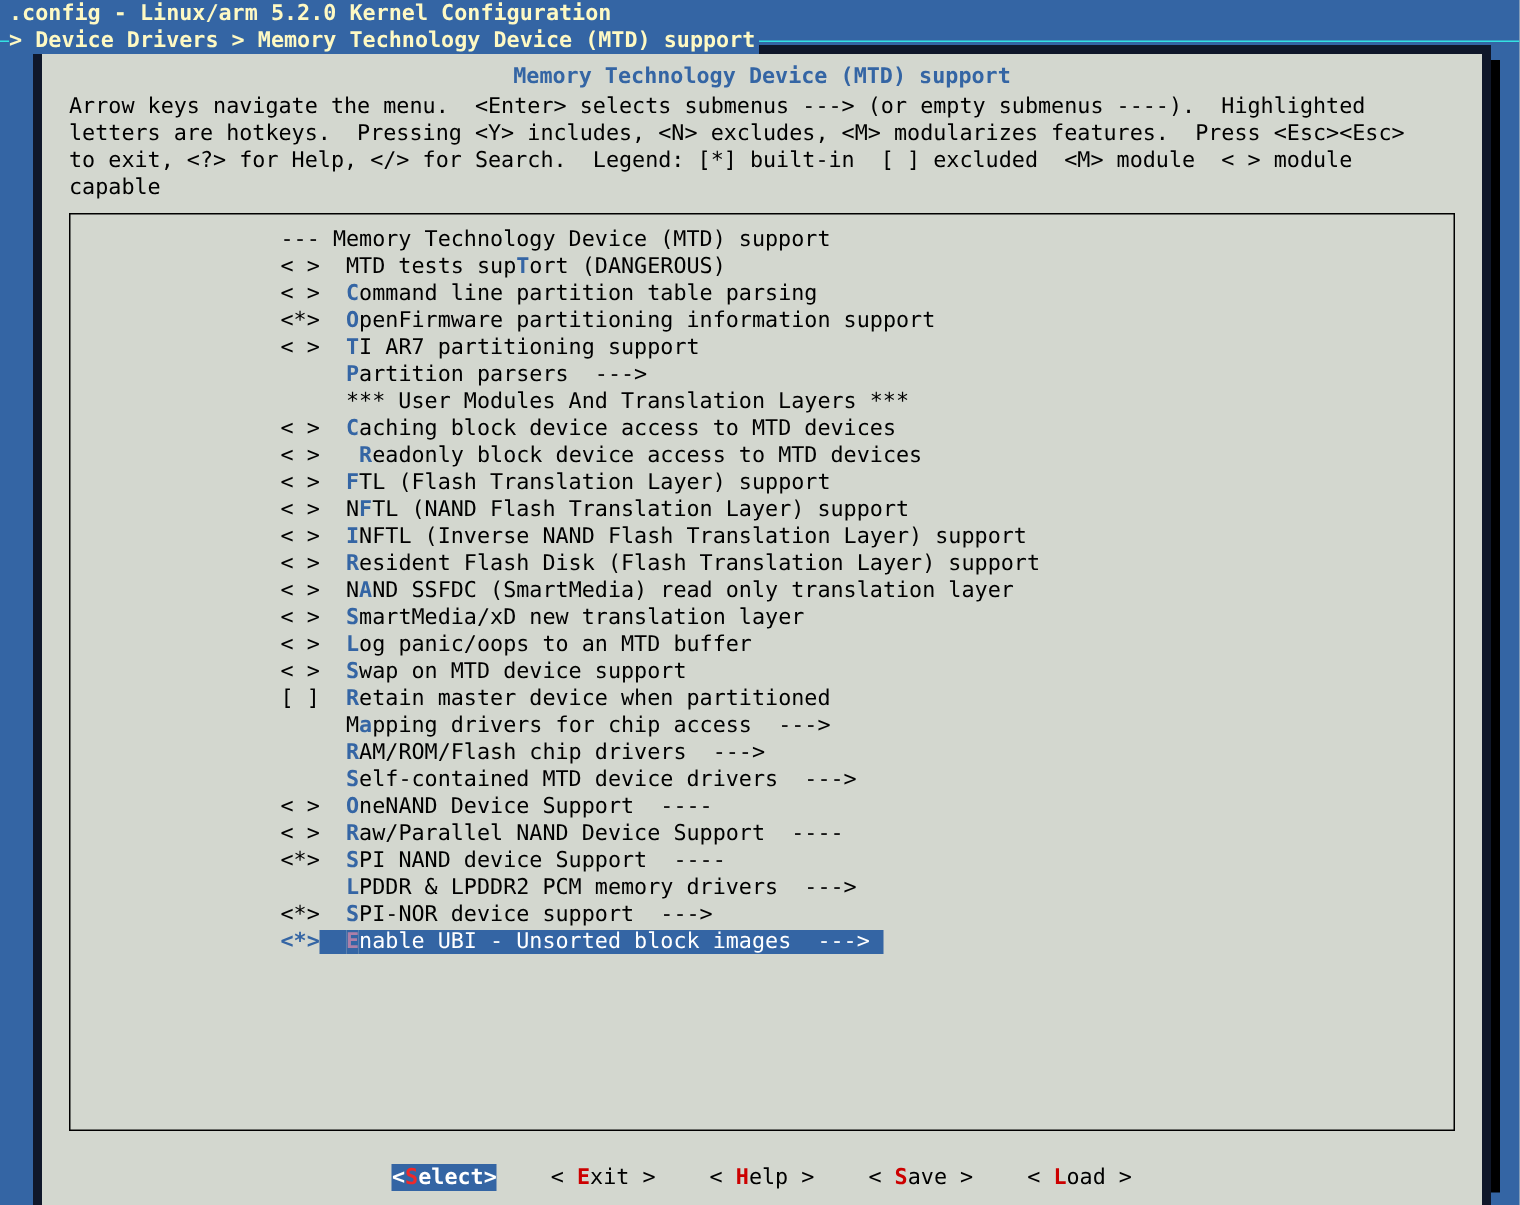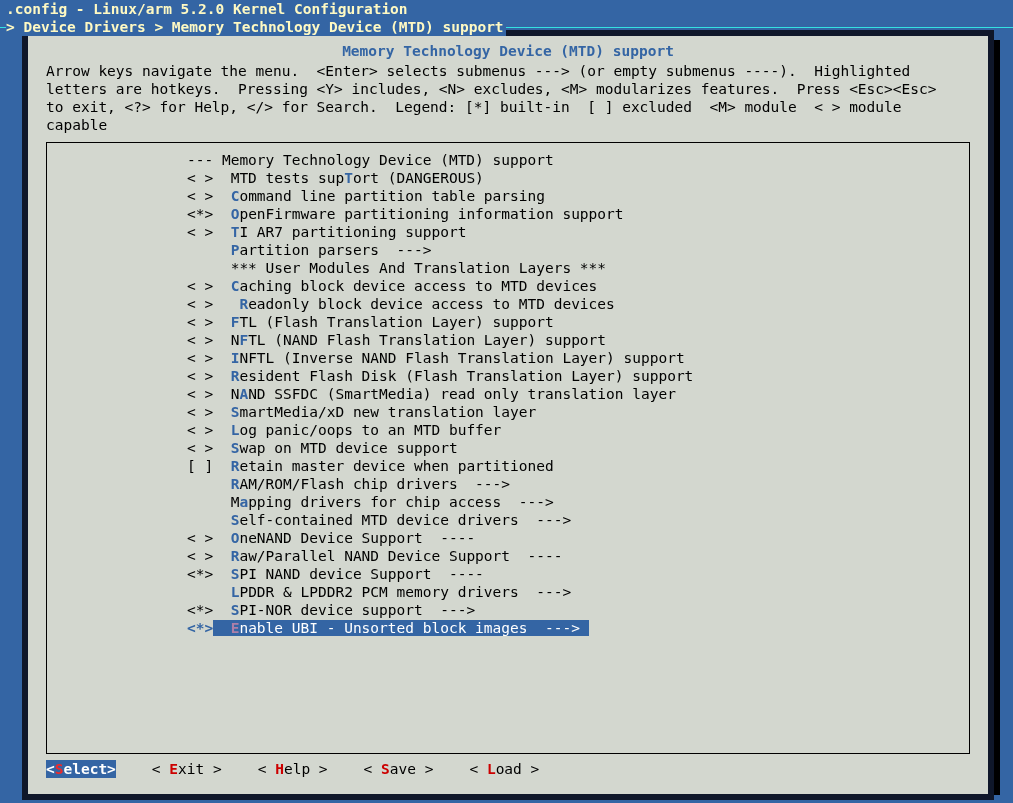--- a/index.html
+++ b/index.html
@@ -62,21 +62,21 @@
     text-align: center;
     color: #3465a4;
     font-weight: bold;
     margin-top: 6px;
   }
   .help-text {
     padding: 2px 18px 8px 18px;
     white-space: pre-wrap;
   }
   .inner-box {
-    margin: 0 18px 0 18px;
+    margin: 0 18px 16px 18px;
     border: 1px solid #000;
     background: #d3d7cf;
     padding: 8px 0 40px 0;
     height: 562px;
   }
   .menu-row {
     white-space: pre;
     padding: 0 0 0 140px;
   }
   .menu-row.selected {
@@ -94,21 +94,21 @@
   }
   .sel-box { display:inline; }
   .hotkey {
     color: #3465a4;
     font-weight: bold;
   }
   .menu-row.selected .hotkey {
     color: #ad7fa8;
   }
   .buttons {
-    text-align: left;
+    text-align: center;
     padding: 6px 0 10px 0;
   }
   .btn {
     display: inline-block;
     margin: 0 18px;
   }
   .btn .hotred { color: #cc0000; font-weight: bold; }
   .btn.selected {
     background: #3465a4;
     color: #fff;
@@ -145,22 +145,22 @@
       <div class="menu-row"><span class="sel-box">&lt; &gt;</span><span class="row-text">   </span><span class="hotkey">R</span><span class="row-text">eadonly block device access to MTD devices</span></div>
       <div class="menu-row"><span class="sel-box">&lt; &gt;</span><span class="row-text">  </span><span class="hotkey">F</span><span class="row-text">TL (Flash Translation Layer) support</span></div>
       <div class="menu-row"><span class="sel-box">&lt; &gt;</span><span class="row-text">  N</span><span class="hotkey">F</span><span class="row-text">TL (NAND Flash Translation Layer) support</span></div>
       <div class="menu-row"><span class="sel-box">&lt; &gt;</span><span class="row-text">  </span><span class="hotkey">I</span><span class="row-text">NFTL (Inverse NAND Flash Translation Layer) support</span></div>
       <div class="menu-row"><span class="sel-box">&lt; &gt;</span><span class="row-text">  </span><span class="hotkey">R</span><span class="row-text">esident Flash Disk (Flash Translation Layer) support</span></div>
       <div class="menu-row"><span class="sel-box">&lt; &gt;</span><span class="row-text">  N</span><span class="hotkey">A</span><span class="row-text">ND SSFDC (SmartMedia) read only translation layer</span></div>
       <div class="menu-row"><span class="sel-box">&lt; &gt;</span><span class="row-text">  </span><span class="hotkey">S</span><span class="row-text">martMedia/xD new translation layer</span></div>
       <div class="menu-row"><span class="sel-box">&lt; &gt;</span><span class="row-text">  </span><span class="hotkey">L</span><span class="row-text">og panic/oops to an MTD buffer</span></div>
       <div class="menu-row"><span class="sel-box">&lt; &gt;</span><span class="row-text">  </span><span class="hotkey">S</span><span class="row-text">wap on MTD device support</span></div>
       <div class="menu-row"><span class="sel-box">[ ]</span><span class="row-text">  </span><span class="hotkey">R</span><span class="row-text">etain master device when partitioned</span></div>
+      <div class="menu-row"><span class="sel-box">   </span><span class="row-text">  M</span><span class="hotkey">a</span><span class="row-text">pping drivers for chip access  ---&gt;</span></div>
       <div class="menu-row"><span class="sel-box">   </span><span class="row-text">  </span><span class="hotkey">R</span><span class="row-text">AM/ROM/Flash chip drivers  ---&gt;</span></div>
-      <div class="menu-row"><span class="sel-box">   </span><span class="row-text">  M</span><span class="hotkey">a</span><span class="row-text">pping drivers for chip access  ---&gt;</span></div>
       <div class="menu-row"><span class="sel-box">   </span><span class="row-text">  </span><span class="hotkey">S</span><span class="row-text">elf-contained MTD device drivers  ---&gt;</span></div>
       <div class="menu-row"><span class="sel-box">&lt; &gt;</span><span class="row-text">  </span><span class="hotkey">O</span><span class="row-text">neNAND Device Support  ----</span></div>
       <div class="menu-row"><span class="sel-box">&lt; &gt;</span><span class="row-text">  </span><span class="hotkey">R</span><span class="row-text">aw/Parallel NAND Device Support  ----</span></div>
       <div class="menu-row"><span class="sel-box">&lt;*&gt;</span><span class="row-text">  </span><span class="hotkey">S</span><span class="row-text">PI NAND device Support  ----</span></div>
       <div class="menu-row"><span class="sel-box">   </span><span class="row-text">  </span><span class="hotkey">L</span><span class="row-text">PDDR &amp; LPDDR2 PCM memory drivers  ---&gt;</span></div>
       <div class="menu-row"><span class="sel-box">&lt;*&gt;</span><span class="row-text">  </span><span class="hotkey">S</span><span class="row-text">PI-NOR device support  ---&gt;</span></div>
       <div class="menu-row selected"><span class="sel-box">&lt;*&gt;</span><span class="row-text">  </span><span class="hotkey">E</span><span class="row-text">nable UBI - Unsorted block images  ---&gt; </span></div>
     </div>
   <div class="buttons" id="button-bar"><span class="btn selected">&lt;<span class="hotred">S</span>elect&gt;</span><span class="btn">&lt; <span class="hotred">E</span>xit &gt;</span><span class="btn">&lt; <span class="hotred">H</span>elp &gt;</span><span class="btn">&lt; <span class="hotred">S</span>ave &gt;</span><span class="btn">&lt; <span class="hotred">L</span>oad &gt;</span></div>
 </div>

